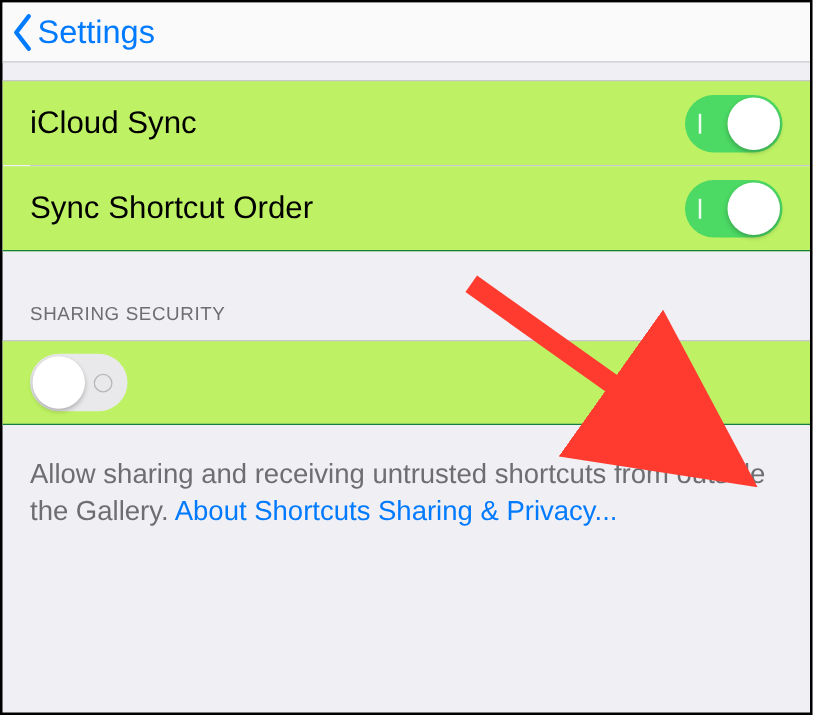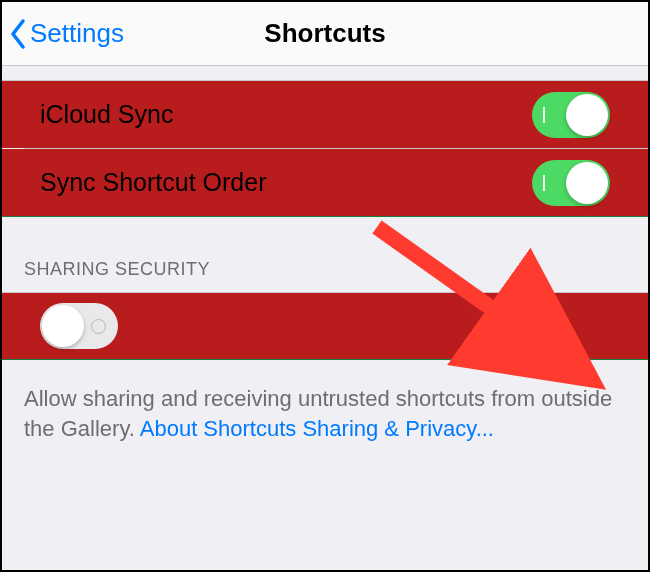--- a/index.html
+++ b/index.html
@@ -1,56 +1,55 @@
 <!DOCTYPE html>
 <html><head>
   <meta charset="utf-8">
   <style>
     * { margin:0; padding:0; box-sizing:border-box; font-family:-apple-system, "Helvetica Neue", Helvetica, Arial, sans-serif; }
     body { width:650px; height:572px; border:2px solid #000; background:#efeff4; position:relative; overflow:hidden; }
 
-    .nav { height:64px; background:#fafafa; border-bottom:1px solid #c8c7cc; display:flex; align-items:center; position:relative; }
+    .nav { height:48px; background:#fafafa; border-bottom:1px solid #c8c7cc; display:flex; align-items:center; position:relative; }
     .back { display:flex; align-items:center; color:#007aff; font-size:26px; padding-left:6px; cursor:pointer; }
     .back svg { width:22px; height:34px; fill:none; stroke:#007aff; stroke-width:3.5; stroke-linecap:round; stroke-linejoin:round; }
     .title { position:absolute; left:0; right:0; text-align:center; font-weight:600; font-size:26px; pointer-events:none; }
 
     .spacer { height:14px; }
 
-    .cell { height:68px; background:#b91c1c; display:flex; align-items:center; justify-content:space-between; padding:0 38px; font-size:25px; color:#000; }
+    .cell { height:68px; background:#bef264; display:flex; align-items:center; justify-content:space-between; padding:0 22px; font-size:25px; color:#000; }
     .sep  { height:1px; background:#c8c7cc; margin-left:22px; background-clip:content-box; }
     .cell-top    { border-top:1px solid #c8c7cc; }
     .cell-bot    { border-bottom:1px solid #15803d; }
 
     .toggle { width:78px; height:46px; border-radius:23px; position:relative; cursor:pointer; }
     .toggle .knob { width:42px; height:42px; border-radius:50%; background:#fff; position:absolute; top:2px; box-shadow:0 2px 4px rgba(0,0,0,0.25); }
     .toggle.on  { background:#4cd964; }
     .toggle.on  .knob { right:2px; }
     .toggle.on::before { content:""; position:absolute; left:11px; top:15px; width:2px; height:16px; background:rgba(255,255,255,0.9); }
     .toggle.off { background:#e9e9eb; }
     .toggle.off .knob { left:2px; }
     .toggle.off::after { content:""; position:absolute; right:12px; top:16px; width:13px; height:13px; border:1.5px solid #b7b7bb; border-radius:50%; }
 
-    .header { font-size:18px; color:#6d6d72; letter-spacing:0.5px; padding:42px 22px 12px; text-transform:uppercase; }
+    .header { font-size:15px; color:#6d6d72; letter-spacing:0.5px; padding:42px 22px 12px; text-transform:uppercase; }
 
     .footer { font-size:22px; color:#6d6d72; padding:24px 22px; line-height:1.35; }
     .footer a { color:#007aff; text-decoration:none; }
 
     .arrow { position:absolute; left:360px; top:210px; pointer-events:none; }
   </style>
 </head>
 <body>
 
 <div class="nav">
   <div class="back">
     <svg viewBox="0 0 22 34">
         <polyline points="15,4 5,17 15,30"></polyline>
       </svg>
     <span>Settings</span>
   </div>
-  <div class="title">Shortcuts</div>
 </div>
 
 <div class="spacer"></div>
 
 <div class="cell cell-top">
   <span>iCloud Sync</span>
   <div class="toggle on">
       <div class="knob"></div>
     </div>
 </div>

